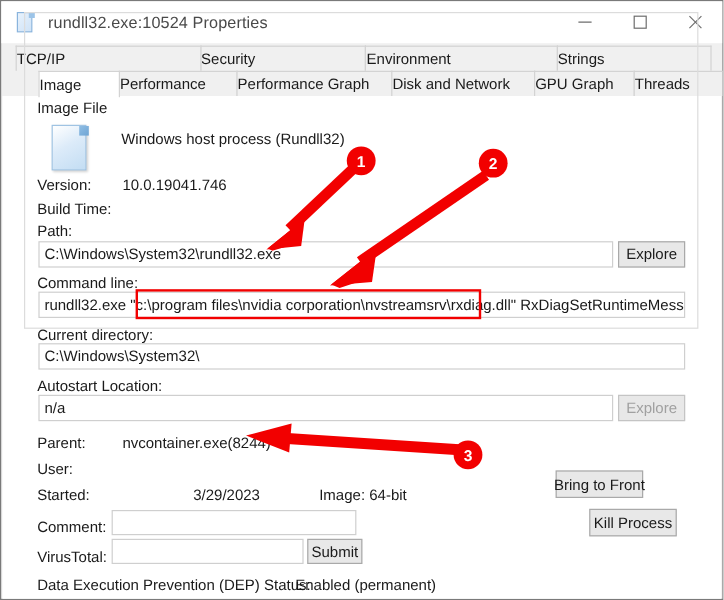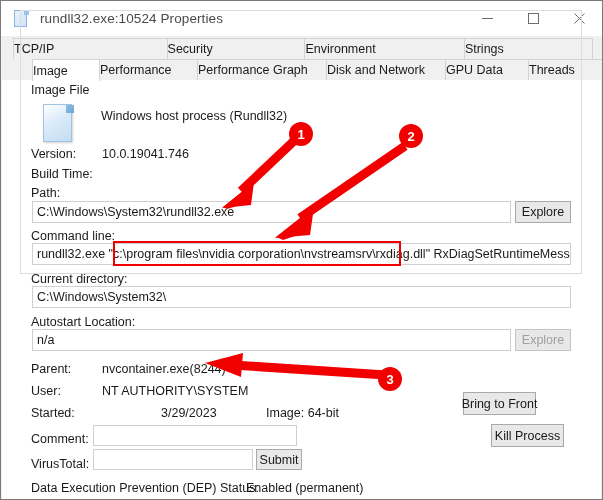--- a/index.html
+++ b/index.html
@@ -290,21 +290,21 @@
       <div class="tab" style="width:99px">
           <span>Performance</span>
         </div>
       <div class="tab" style="width:130px">
           <span>Performance Graph</span>
         </div>
       <div class="tab" style="width:120px">
           <span>Disk and Network</span>
         </div>
       <div class="tab" style="width:84px">
-          <span>GPU Data</span>
+          <span>GPU Graph</span>
         </div>
       <div class="tab" style="width:79px">
           <span>Threads</span>
         </div>
     </div>
   </div>
 
   <div class="client"></div>
 
   <div class="groupbox"></div>
@@ -333,21 +333,20 @@
   <div class="tbox" style="left:31px; top:285px; width:539px; height:22px;">C:\Windows\System32\</div>
 
   <div class="txt" style="left:30px; top:314px;">Autostart Location:</div>
   <div class="tbox" style="left:31px; top:328px; width:479px; height:22px;">n/a</div>
   <div class="btn disabled" style="left:514px; top:328px; width:56px; height:22px;">Explore</div>
 
   <div class="txt" style="left:30px; top:361px;">Parent:</div>
   <div class="txt" style="left:101px; top:361px;">nvcontainer.exe(8244)</div>
 
   <div class="txt" style="left:30px; top:383px;">User:</div>
-  <div class="txt" style="left:101px; top:383px;">NT AUTHORITY\SYSTEM</div>
 
   <div class="txt" style="left:30px; top:405px;">Started:</div>
   <div class="txt" style="left:101px; top:424px;">15:16:30</div>
   <div class="txt" style="left:160px; top:405px;">3/29/2023</div>
   <div class="txt" style="left:237px; top:405px;margin-left:28px;">Image: 64-bit</div>
 
   <div class="txt" style="left:30px; top:431px;">Comment:</div>
   <div class="tbox" style="left:92px; top:424px; width:204px; height:21px;"></div>
 
   <div class="txt" style="left:30px; top:456px;">VirusTotal:</div>

